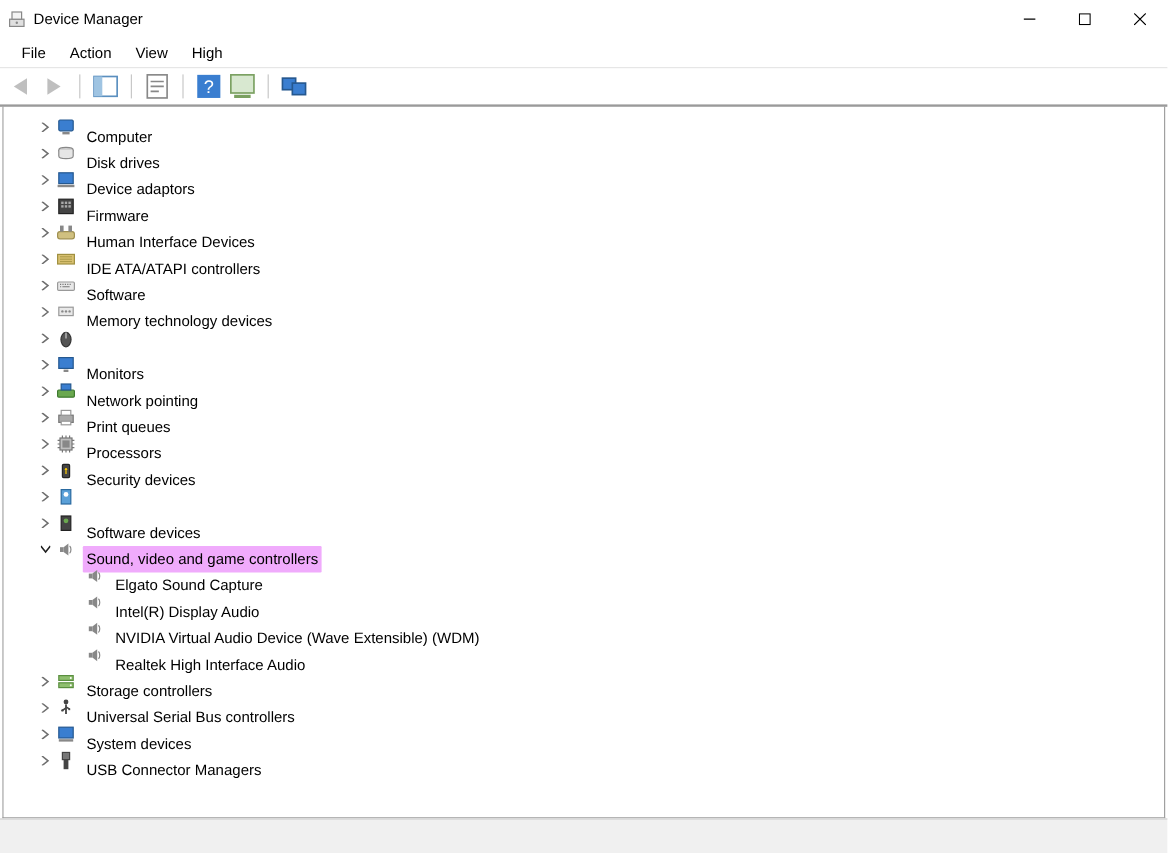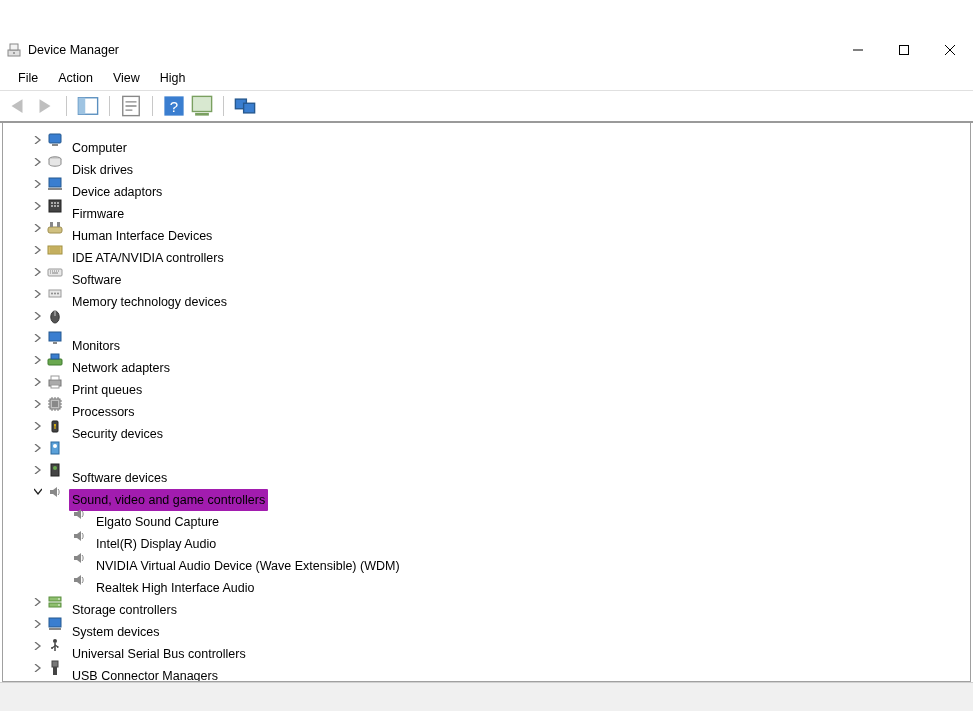--- a/index.html
+++ b/index.html
@@ -20,21 +20,20 @@
     flex-direction: column;
     box-sizing: border-box;
   }
   
   .titlebar {
     height: 32px;
     display: flex;
     align-items: center;
     padding-left: 6px;
     background: #ffffff;
-    margin-top: 34px;
   }
   .titlebar .app-icon {
     width: 16px;
     height: 16px;
     margin-right: 6px;
     display:flex;
     align-items:center;
     justify-content:center;
   }
   .titlebar .title {
@@ -139,21 +138,21 @@
     display:inline-flex;
     align-items:center;
     justify-content:center;
     margin-right: 6px;
   }
   .node .label {
     padding: 0 3px;
     margin-top: 16px;
   }
   .node.selected .label {
-    background: #a21caf;
+    background: #f0abfc;
     border-radius:1px;
   }
   
   .statusbar {
     height: 28px;
     background:#f0f0f0;
     border-top:1px solid #d0d0d0;
   }
   
   .ico svg { width:16px; height:16px; }
@@ -475,21 +474,21 @@
           <span class="chev">
             <svg viewBox="0 0 8 8">
               <use href="#svg-chev-right"></use>
             </svg>
           </span>
           <span class="ico">
             <svg viewBox="0 0 16 16">
               <use href="#svg-ide"></use>
             </svg>
           </span>
-          <span class="label">IDE ATA/NVIDIA controllers</span>
+          <span class="label">IDE ATA/ATAPI controllers</span>
         </div>
         <div class="node">
           <span class="indent" style="width: 28px;"></span>
           <span class="chev">
             <svg viewBox="0 0 8 8">
               <use href="#svg-chev-right"></use>
             </svg>
           </span>
           <span class="ico">
             <svg viewBox="0 0 16 16">
@@ -544,21 +543,21 @@
           <span class="chev">
             <svg viewBox="0 0 8 8">
               <use href="#svg-chev-right"></use>
             </svg>
           </span>
           <span class="ico">
             <svg viewBox="0 0 16 16">
               <use href="#svg-network"></use>
             </svg>
           </span>
-          <span class="label">Network adapters</span>
+          <span class="label">Network pointing</span>
         </div>
         <div class="node">
           <span class="indent" style="width: 28px;"></span>
           <span class="chev">
             <svg viewBox="0 0 8 8">
               <use href="#svg-chev-right"></use>
             </svg>
           </span>
           <span class="ico">
             <svg viewBox="0 0 16 16">
@@ -692,38 +691,38 @@
         </div>
         <div class="node">
           <span class="indent" style="width: 28px;"></span>
           <span class="chev">
             <svg viewBox="0 0 8 8">
               <use href="#svg-chev-right"></use>
             </svg>
           </span>
           <span class="ico">
             <svg viewBox="0 0 16 16">
+              <use href="#svg-usb"></use>
+            </svg>
+          </span>
+          <span class="label">Universal Serial Bus controllers</span>
+        </div>
+        <div class="node">
+          <span class="indent" style="width: 28px;"></span>
+          <span class="chev">
+            <svg viewBox="0 0 8 8">
+              <use href="#svg-chev-right"></use>
+            </svg>
+          </span>
+          <span class="ico">
+            <svg viewBox="0 0 16 16">
               <use href="#svg-system"></use>
             </svg>
           </span>
           <span class="label">System devices</span>
-        </div>
-        <div class="node">
-          <span class="indent" style="width: 28px;"></span>
-          <span class="chev">
-            <svg viewBox="0 0 8 8">
-              <use href="#svg-chev-right"></use>
-            </svg>
-          </span>
-          <span class="ico">
-            <svg viewBox="0 0 16 16">
-              <use href="#svg-usb"></use>
-            </svg>
-          </span>
-          <span class="label">Universal Serial Bus controllers</span>
         </div>
         <div class="node">
           <span class="indent" style="width: 28px;"></span>
           <span class="chev">
             <svg viewBox="0 0 8 8">
               <use href="#svg-chev-right"></use>
             </svg>
           </span>
           <span class="ico">
             <svg viewBox="0 0 16 16">

